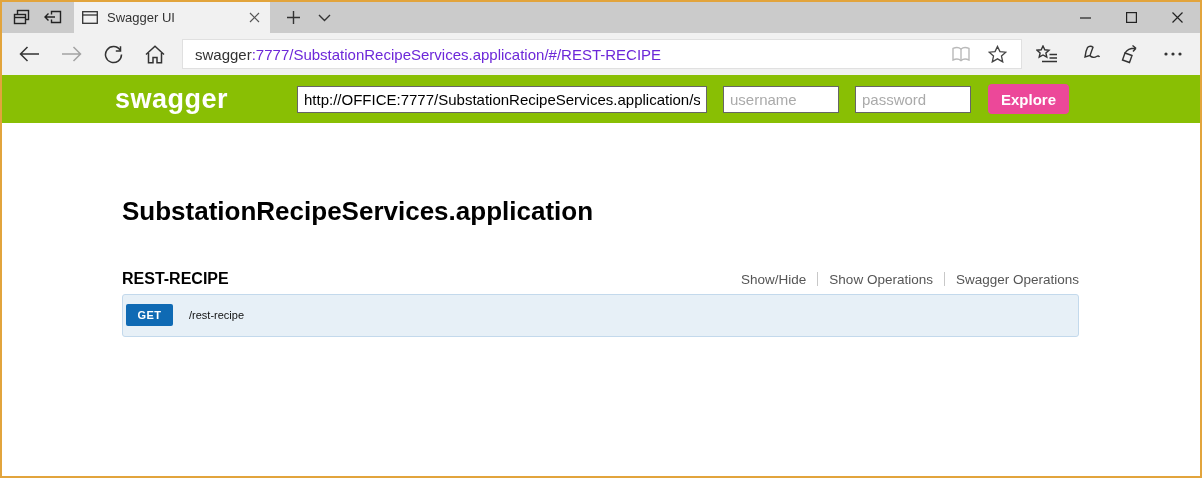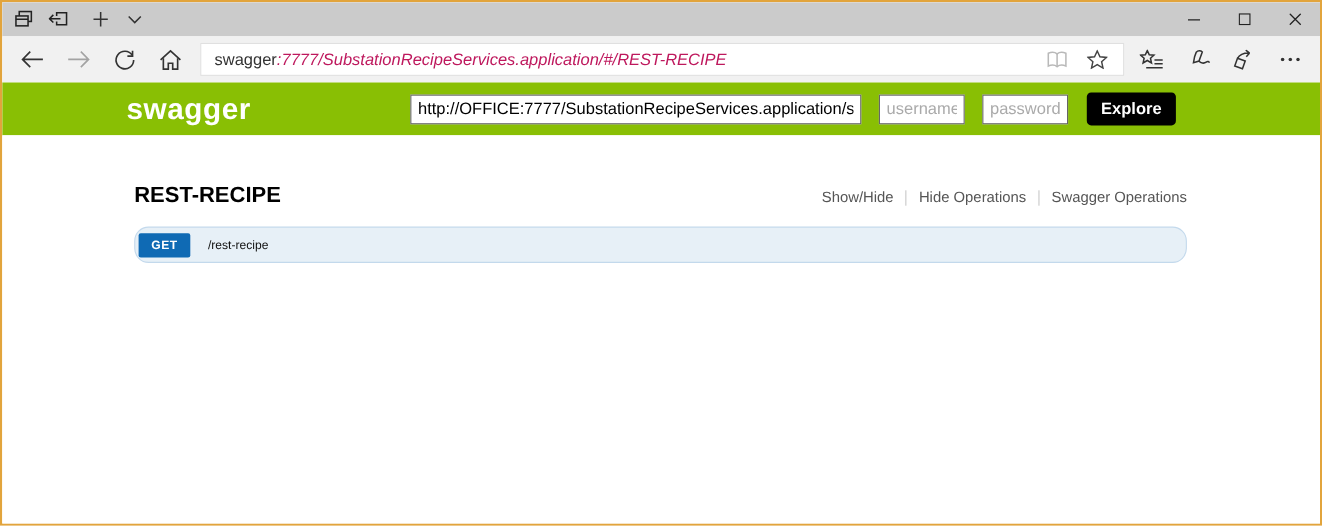--- a/index.html
+++ b/index.html
@@ -40,60 +40,60 @@
     width:42px; height:42px; display:flex; align-items:center; justify-content:center;
     color:#333;
   }
   .nav-btn.disabled { color:#a3a3a3; }
   .addressbar {
     flex:1; height:30px; background:#fff; border:1px solid #e0e0e0;
     margin:0 4px 0 6px; display:flex; align-items:center; padding:0 6px 0 12px;
   }
   .address-text { flex:1; font-size:15px; white-space:nowrap; overflow:hidden; }
   .address-host { color:#333; }
-  .address-path { color:#be185d;font-style:italic; }
+  .address-path { color:#6d28d9; }
   .addr-icon { width:36px; display:flex; align-items:center; justify-content:center; }
   .reading-view { color:#b9b9b9; }
   .fav-star { color:#444; }
 
   
   .swagger-header {
     height:48px; display:flex; align-items:center; flex-shrink:0;
     padding:0 131px 0 113px;
   }
   .swagger-logo { font-size:27px; font-weight:bold; color:#fff; letter-spacing:0.5px; }
   .sw-form { margin-left:auto; display:flex; align-items:center; }
   .sw-input {
     height:27px; border:1px solid #666; background:#fff;
     font-size:15px; font-family:"Liberation Sans", sans-serif;
     padding:0 6px; color:#000;
   }
   .sw-url { width:410px; }
-  .sw-user, .sw-pass { width:78px; margin-left:16px; }
+  .sw-user, .sw-pass { width:116px; margin-left:16px; }
   .sw-input::placeholder { color:#aaa; }
   .sw-explore {
     margin-left:17px; height:30px; padding:0 13px;
     border:none; border-radius:4px;
     color:#fff; font-size:15px; font-weight:bold;
     font-family:"Liberation Sans", sans-serif;
   }
 
   
   .content { flex:1; background:#fff; padding:0 121px 0 120px; }
   .api-title { font-size:26px; font-weight:bold; color:#000; margin-top:74px; line-height:1.1; }
   .section-head {
     margin-top:44px; display:flex; align-items:baseline; justify-content:space-between;
   }
-  .section-name { font-size:20px; font-weight:bold; color:#000; }
+  .section-name { font-size:16px; font-weight:bold; color:#000; }
   .section-links { display:flex; align-items:flex-end; font-size:13.5px; color:#555; }
   .section-link { cursor:pointer; }
   .link-sep { width:1px; height:14px; background:#c8c8c8; margin:0 11px; align-self:center; }
   .endpoint-row {
-    margin-top:16px; height:33px; background:#e7f0f7;
-    border:1px solid #c3d9ec; border-radius:13px;
+    margin-top:6px; height:43px; background:#e7f0f7;
+    border:1px solid #c3d9ec; border-radius:3px;
     display:flex; align-items:center; padding:0 10px 0 3px;
   }
   .method-badge {
     width:47px; height:22px; border-radius:2px;
     color:#fff; font-size:11px; font-weight:bold; letter-spacing:0.5px;
     display:flex; align-items:center; justify-content:center; text-transform:uppercase;
   }
   .endpoint-path { margin-left:16px; font-size:11px; color:#111; text-decoration:none; }
   .base-url-line { margin-top:21px; color:#9d9d9d; font-size:13px; letter-spacing:0.3px; }
   .base-url-line .bracket, .base-url-line .ver { font-size:16px; }
@@ -117,20 +117,34 @@
     </div>
     <div class="tb-iconbtn">
       <span>
         <svg width="18" height="16" viewBox="0 0 18 16" fill="none" stroke="#222" stroke-width="1.4">
           <path d="M7.5 4.5 V1.5 H16.5 V12.5 H7.5 V9.5"></path>
           <path d="M1 7 h10 M4.5 3.5 L1 7 l3.5 3.5"></path>
         </svg>
       </span>
     </div>
 
+    <div class="tab">
+      <span class="tab-favicon">
+        <svg width="16" height="13" viewBox="0 0 16 13" fill="none" stroke="#333" stroke-width="1.3">
+          <rect x="0.7" y="0.7" width="14.6" height="11.6"></rect>
+          <path d="M0.7 4 h14.6"></path>
+        </svg>
+      </span>
+      <span class="tab-title">Swagger UI</span>
+      <span class="tab-close">
+        <svg width="11" height="11" viewBox="0 0 11 11" stroke="#555" stroke-width="1.2">
+          <path d="M1 1 L10 10 M10 1 L1 10"></path>
+        </svg>
+      </span>
+    </div>
 
     <div class="tb-iconbtn" style="margin-left:8px;">
       <span>
         <svg width="15" height="15" viewBox="0 0 15 15" stroke="#333" stroke-width="1.4">
           <path d="M7.5 1 V14 M1 7.5 H14"></path>
         </svg>
       </span>
     </div>
     <div class="tb-iconbtn">
       <span>
@@ -250,32 +264,33 @@
       </span>
     </div>
   </div>
 
   <div class="swagger-header" style="background:#89bf04;gap:20px;">
     <div class="swagger-logo">swagger</div>
     <div class="sw-form">
       <input class="sw-input sw-url" type="text" value="http://OFFICE:7777/SubstationRecipeServices.application/swa" style="">
       <input class="sw-input sw-user" type="text" placeholder="username" style="">
       <input class="sw-input sw-pass" type="text" placeholder="password" style="">
-      <button class="sw-explore" style="background:#000000;">Explore</button>
+      <button class="sw-explore" style="background:#ec4899;">Explore</button>
     </div>
   </div>
 
   <div class="content">
+    <div class="api-title">SubstationRecipeServices.application</div>
 
     <div class="section-head">
       <div class="section-name">REST-RECIPE</div>
       <div class="section-links">
         <span class="section-link">Show/Hide</span>
         <span class="link-sep"></span>
-        <span class="section-link">Hide Operations</span>
+        <span class="section-link">Show Operations</span>
         <span class="link-sep"></span>
         <span class="section-link">Swagger Operations</span>
       </div>
     </div>
 
     <div class="endpoint-row">
       <span class="method-badge" style="background:#0f6ab4;">GET</span>
       <a class="endpoint-path" href="#">/rest-recipe</a>
     </div>
 

